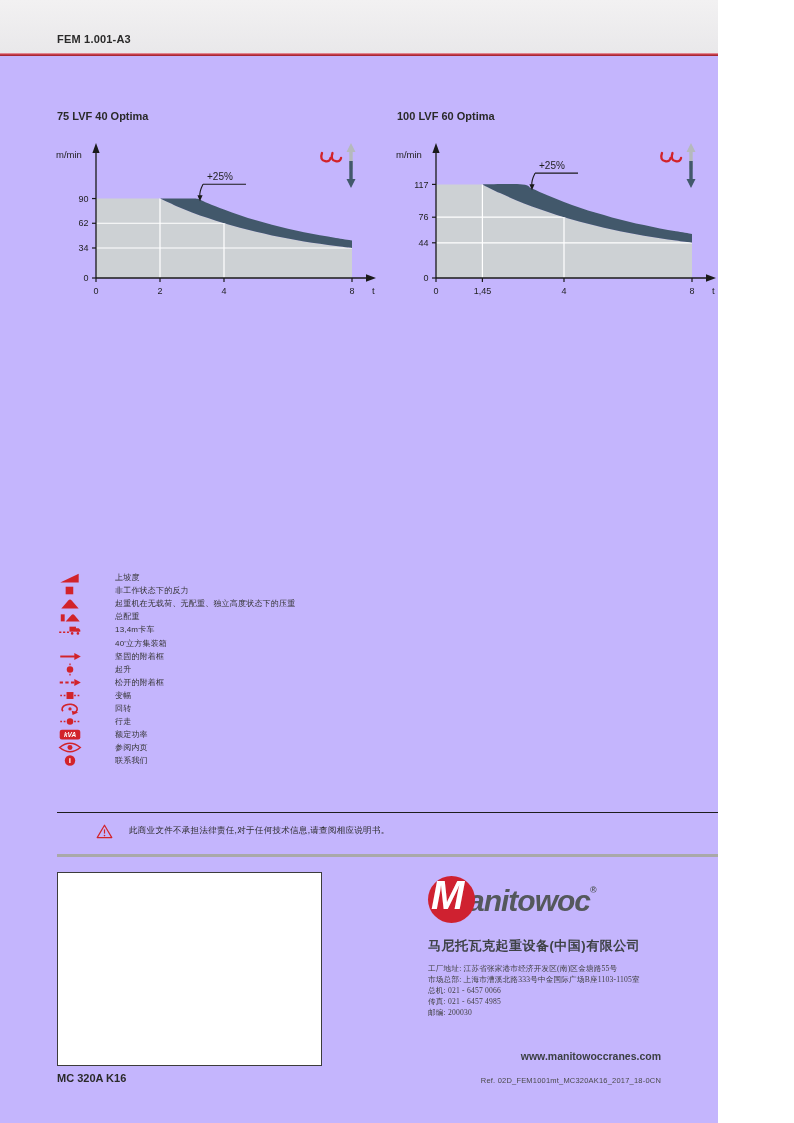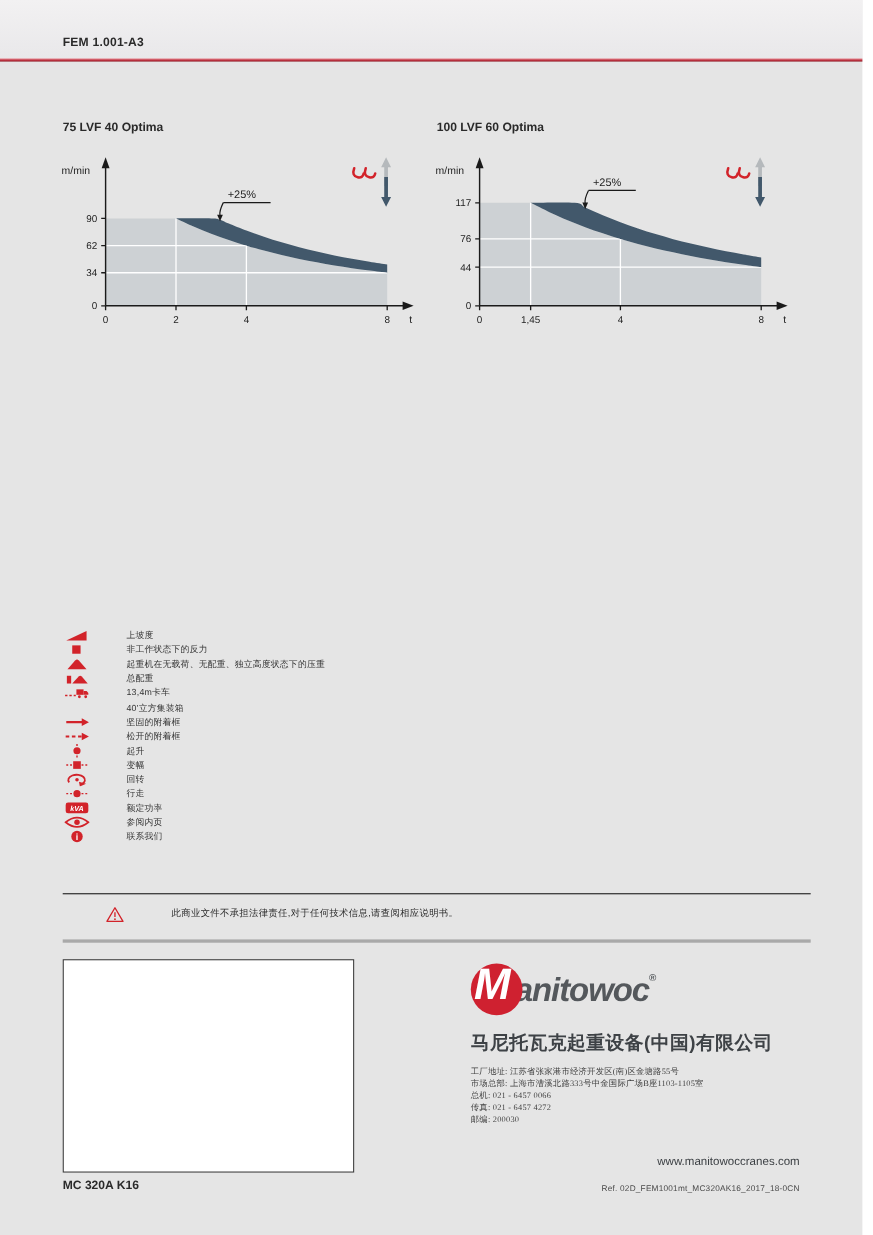--- a/index.html
+++ b/index.html
@@ -1,16 +1,16 @@
 <!DOCTYPE html>
 <html><head>
 <meta charset="utf-8">
 <style>
   html,body{margin:0;padding:0;background:#fff;}
-  .page{position:relative;width:784px;height:1123px;background:#e5e5e5;
+  .page{position:relative;width:718px;height:1123px;background:#c4b5fd;
         font-family:"Liberation Sans",sans-serif;color:#2e2e2e;overflow:hidden;}
 
   
   .header-band{position:absolute;left:0;top:0;width:794px;height:53px;
                background:linear-gradient(#f2f1f2,#e9e8ea);}
   .header-line{position:absolute;left:0;top:53px;width:794px;height:3px;
                background:linear-gradient(#ecaab2,#c23240 55%,#93242f);}
   .header-title{position:absolute;left:57px;top:33px;font-size:11px;font-weight:bold;
                 color:#2a2a2a;letter-spacing:.2px;}
 
@@ -27,43 +27,43 @@
   .legend{position:absolute;left:57px;top:571px;width:520px;}
   .lrow{display:flex;align-items:center;height:13.1px;}
   .licon{width:26px;display:flex;justify-content:center;align-items:center;}
   .ltext{margin-left:32px;font-size:8px;color:#333333;letter-spacing:.2px;white-space:nowrap;}
 
   
   .disc-top{position:absolute;left:57px;top:812px;width:680px;height:1px;background:#1d1d1d;}
   .disclaimer{position:absolute;left:57px;top:819px;width:680px;height:24px;
               display:flex;align-items:center;}
   .disc-icon{margin-left:39px;display:flex;}
-  .disc-text{margin-left:43px;font-size:8.5px;color:#2b2b2b;letter-spacing:.3px;}
+  .disc-text{margin-left:16px;font-size:8.5px;color:#2b2b2b;letter-spacing:.3px;}
   .disc-bottom{position:absolute;left:57px;top:854px;width:680px;height:3px;background:#a9a9a9;}
 
   
   .note-box{position:absolute;left:57px;top:872px;width:263px;height:192px;
             border:1.2px solid #3c3c3c;background:#fff;}
 
   
   .company{position:absolute;left:428px;top:874px;width:312px;}
   .logo-row{display:flex;align-items:center;height:50px;}
   .logo-circle{position:relative;width:47px;height:47px;border-radius:50%;
                background:#cf2130;flex:0 0 auto;}
   .logo-m{position:absolute;left:3px;top:-3px;color:#ffffff;font-size:40px;
           font-weight:bold;font-style:italic;}
   .logo-word{margin-left:-7px;margin-top:4px;color:#54585c;font-size:30px;font-weight:bold;
              font-style:italic;letter-spacing:-1px;}
   .logo-reg{color:#54585c;font-size:9px;vertical-align:18px;font-style:normal;}
-  .company-name{margin-top:13px;font-size:17px;font-weight:bold;color:#3e4246;letter-spacing:.5px;}
+  .company-name{margin-top:13px;font-size:13px;font-weight:bold;color:#3e4246;letter-spacing:.5px;}
   .company-lines{margin-top:8px;font-family:Liberation Serif, serif;}
   .company-line{font-size:7.6px;line-height:11px;color:#3f3f3f;letter-spacing:.2px;white-space:nowrap;}
 
   
-  .website{position:absolute;right:57px;top:1050px;font-size:10.5px;font-weight:normal;color:#3b3f43;padding-left:20px;}
+  .website{position:absolute;right:57px;top:1050px;font-size:10.5px;font-weight:bold;color:#3b3f43;padding-left:20px;}
   .footer-model{position:absolute;left:57px;top:1072px;font-size:11px;font-weight:bold;color:#2a2a2a;}
   .footer-ref{position:absolute;right:57px;top:1076px;font-size:7.5px;color:#4a4a4a;letter-spacing:.2px;}
 </style>
 </head>
 <body>
 
 <div class="page">
 
   <div class="header-band"></div>
   <div class="header-line"></div>
@@ -222,34 +222,34 @@
           <svg width="24" height="13" viewBox="0 0 22 12">
             <line x1="2" y1="6" x2="15.5" y2="6" stroke="#d2232a" stroke-width="1.8"></line>
             <polygon points="15,2.8 21,6 15,9.2" fill="#d2232a"></polygon>
           </svg>
         </span>
         <span class="ltext">坚固的附着框</span>
       </div>
       <div class="lrow">
         <span class="licon">
           <svg width="24" height="13" viewBox="0 0 22 12">
+            <line x1="11" y1="0.4" x2="11" y2="11.6" stroke="#d2232a" stroke-width="1.2" stroke-dasharray="1.6,1.6"></line>
+            <circle cx="11" cy="6" r="3" fill="#d2232a"></circle>
+          </svg>
+        </span>
+        <span class="ltext">起升</span>
+      </div>
+      <div class="lrow">
+        <span class="licon">
+          <svg width="24" height="13" viewBox="0 0 22 12">
             <line x1="1.5" y1="6" x2="15.5" y2="6" stroke="#d2232a" stroke-width="1.8" stroke-dasharray="3,2.2"></line>
             <polygon points="15,2.8 21,6 15,9.2" fill="#d2232a"></polygon>
           </svg>
         </span>
         <span class="ltext">松开的附着框</span>
-      </div>
-      <div class="lrow">
-        <span class="licon">
-          <svg width="24" height="13" viewBox="0 0 22 12">
-            <line x1="11" y1="0.4" x2="11" y2="11.6" stroke="#d2232a" stroke-width="1.2" stroke-dasharray="1.6,1.6"></line>
-            <circle cx="11" cy="6" r="3" fill="#d2232a"></circle>
-          </svg>
-        </span>
-        <span class="ltext">起升</span>
       </div>
       <div class="lrow">
         <span class="licon">
           <svg width="24" height="13" viewBox="0 0 22 12">
             <line x1="2" y1="6" x2="20" y2="6" stroke="#d2232a" stroke-width="1.2" stroke-dasharray="1.6,1.6"></line>
             <rect x="7.8" y="2.8" width="6.4" height="6.4" fill="#d2232a"></rect>
           </svg>
         </span>
         <span class="ltext">变幅</span>
       </div>
@@ -321,21 +321,21 @@
       <span class="logo-circle">
         <span class="logo-m">M</span>
       </span>
       <span class="logo-word"><span>anitowoc</span><span class="logo-reg">®</span></span>
     </div>
     <div class="company-name">马尼托瓦克起重设备(中国)有限公司</div>
     <div class="company-lines" id="company-lines">
         <div class="company-line">工厂地址: 江苏省张家港市经济开发区(南)区金塘路55号</div>
         <div class="company-line">市场总部: 上海市漕溪北路333号中金国际广场B座1103-1105室</div>
         <div class="company-line">总机: 021 - 6457 0066</div>
-        <div class="company-line">传真: 021 - 6457 4272</div>
+        <div class="company-line">传真: 021 - 6457 4985</div>
         <div class="company-line">邮编: 200030</div>
       </div>
   </div>
 
   <div class="website">www.manitowoccranes.com</div>
   <div class="footer-model">MC 320A K16</div>
   <div class="footer-ref">Ref. 02D_FEM1001mt_MC320AK16_2017_18-0CN</div>
 
 </div>
 

